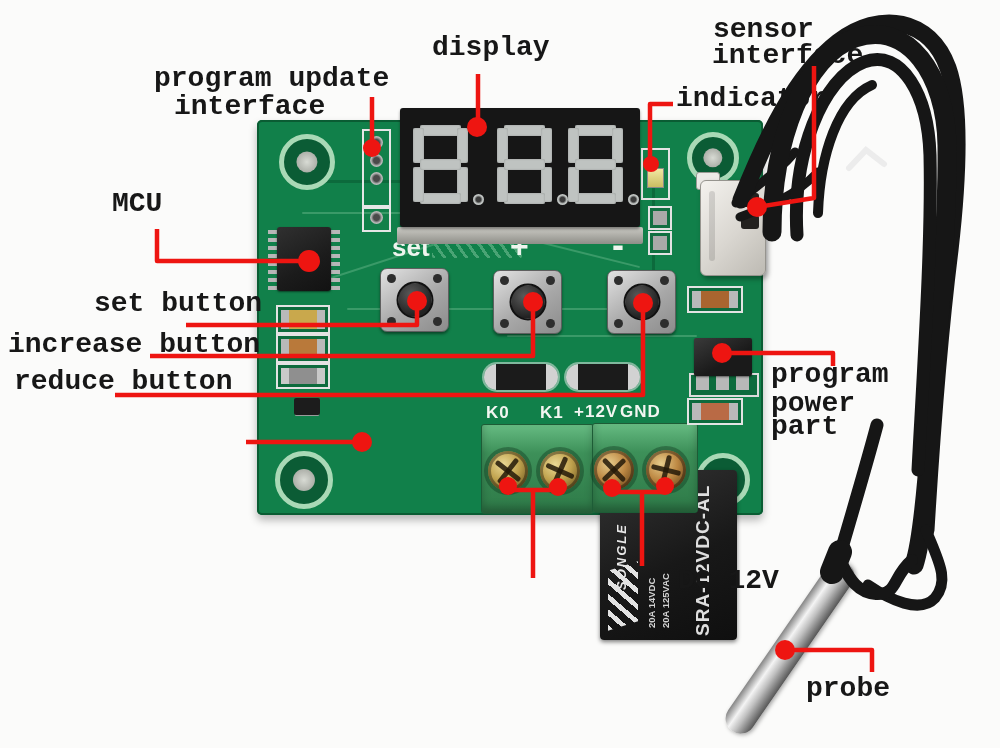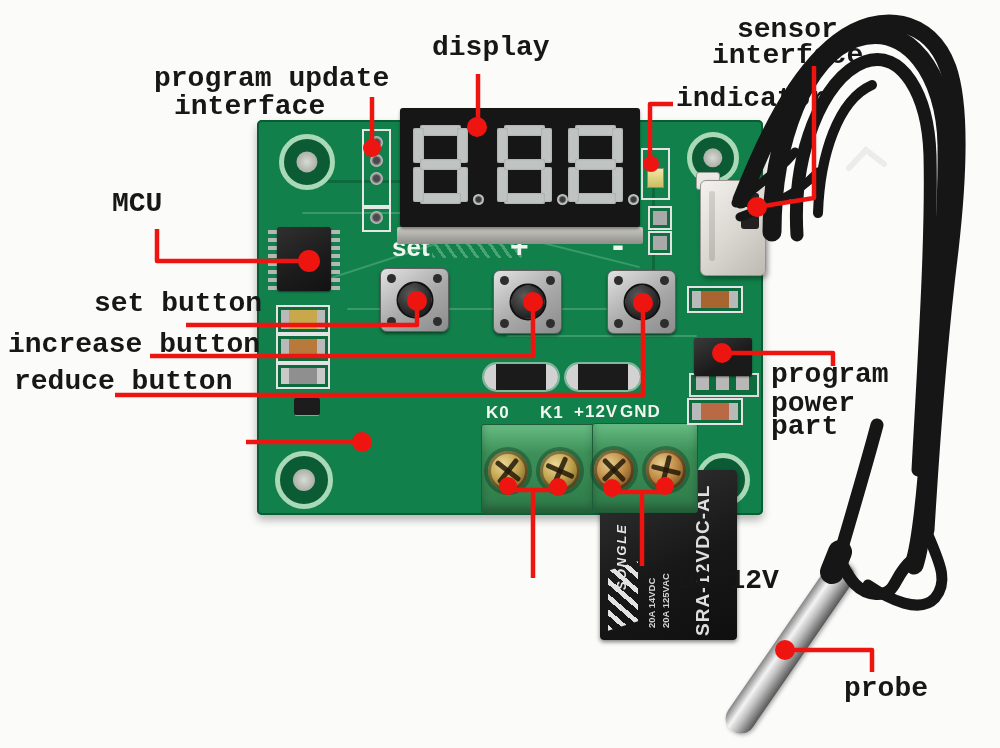--- a/index.html
+++ b/index.html
@@ -253,32 +253,32 @@
   </div>
 
   <div style="position:absolute;left:688px;top:632px;width:204px;height:30px;border-radius:15px;
               transform:rotate(-55.4deg);
               background:linear-gradient(#858585,#f4f4f4 32%,#c0c0c0 58%,#565656);
               box-shadow:0 2px 4px rgba(0,0,0,.35);"></div>
 
   <div class="lbl" style="left:154px;top:64px;">program update</div>
   <div class="lbl" style="left:174px;top:92px;">interface</div>
   <div class="lbl" style="left:432px;top:33px;">display</div>
-  <div class="lbl" style="left:737px;top:15px;">sensor</div>
+  <div class="lbl" style="left:713px;top:15px;">sensor</div>
   <div class="lbl" style="left:712px;top:41px;">interface</div>
   <div class="lbl" style="left:676px;top:84px;">indicator</div>
   <div class="lbl" style="left:112px;top:189px;">MCU</div>
   <div class="lbl" style="left:94px;top:289px;">set button</div>
   <div class="lbl" style="left:14px;top:367px;">reduce button</div>
   <div class="lbl" style="left:8px;top:330px;">increase button</div>
   <div class="lbl" style="left:771px;top:360px;">program</div>
   <div class="lbl" style="left:771px;top:389px;">power</div>
   <div class="lbl" style="left:771px;top:412px;">part</div>
   <div class="lbl" style="left:646px;top:566px;margin-left:32px;">DC 12V</div>
-  <div class="lbl" style="left:844px;top:674px;">probe</div>
+  <div class="lbl" style="left:806px;top:674px;">probe</div>
 
   <svg width="1000" height="748">
     <g stroke="#161616" fill="none" stroke-linecap="round">
       <path d="M736,203 C760,183 778,172 795,152" stroke-width="9"></path>
       <path d="M740,217 C768,207 795,196 818,172" stroke-width="9"></path>
       <path d="M741,200 C765,140 795,75 838,42 C880,10 930,18 948,68 C962,108 958,180 950,250 C940,330 932,430 926,530" stroke-width="17"></path>
       <path d="M772,232 C772,140 805,55 855,38 C908,20 946,75 947,145 C948,225 938,330 930,440 C926,495 921,545 914,565" stroke-width="19"></path>
       <path d="M797,235 C792,155 822,78 864,62 C902,48 928,95 930,155 C932,240 924,360 918,470" stroke-width="13"></path>
       <path d="M818,213 C820,155 838,100 872,85" stroke-width="10"></path>
       <path d="M926,530 C938,560 950,580 935,598 C920,614 890,600 868,585" stroke-width="11"></path>

